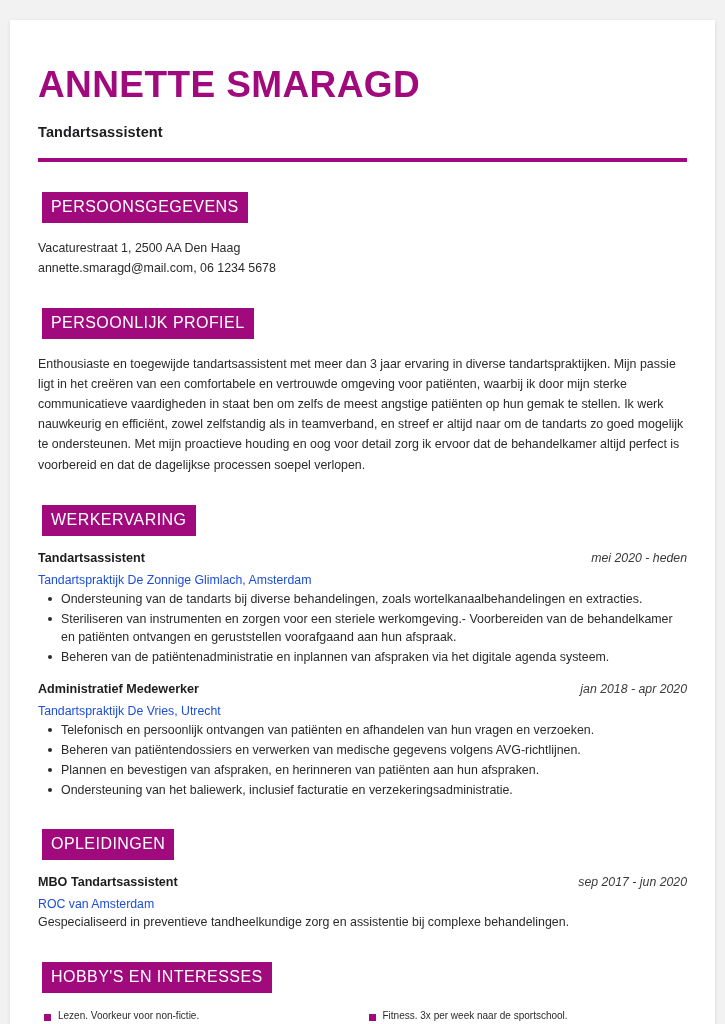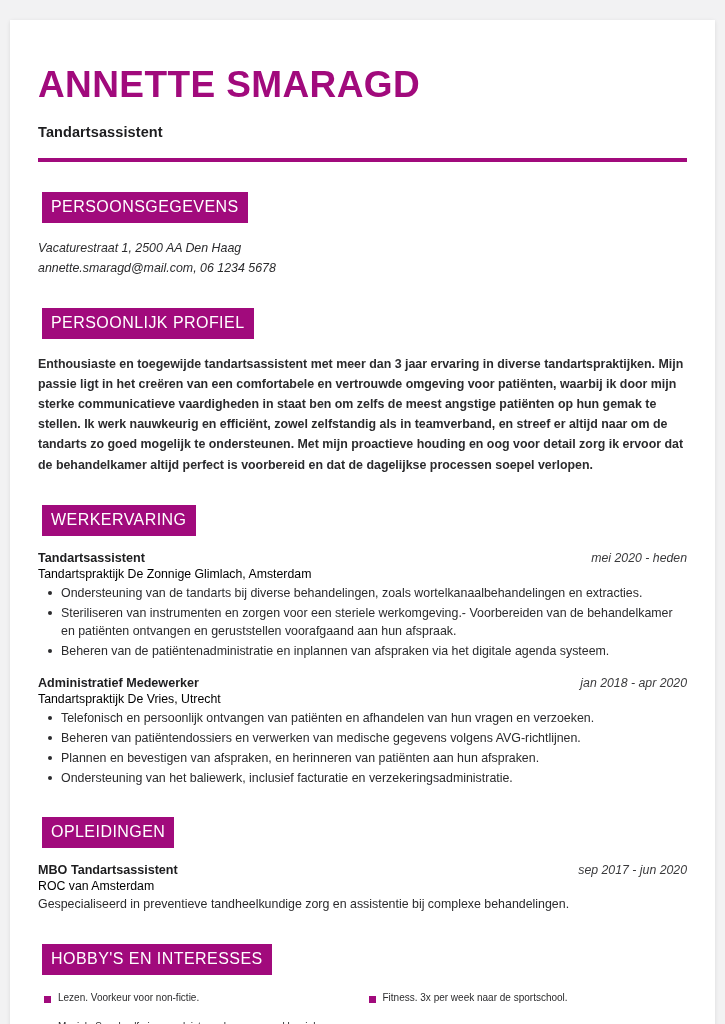--- a/index.html
+++ b/index.html
@@ -74,28 +74,26 @@
   .sec {
     margin-top: 26px;
   }
   .sec-body {
     margin-top: 11px;
   }
   .contact-line {
     font-size: 12.4px;
     line-height: 1.62;
     color: #2b2b2d;
-    font-style: italic;
   }
   .profile {
     font-size: 12.4px;
     line-height: 1.62;
     color: #2b2b2d;
     text-align: left;
-    font-weight: bold;
   }
 
   
   .entry {
     margin-top: 15px;
   }
   .entry:first-child {
     margin-top: 0;
   }
   .entry-head {
@@ -109,23 +107,23 @@
     color: #1d1d1f;
   }
   .entry-date {
     font-size: 12.3px;
     color: #3a3a3c;
     white-space: nowrap;
     padding-left: 12px;
     font-style: italic;
   }
   .entry-org {
-    margin-top: 2px;
+    margin-top: 8px;
     font-size: 12.3px;
-    color: #000000;
+    color: #1d4ed8;
   }
   .entry-desc {
     margin-top: 2px;
     font-size: 12.4px;
     line-height: 1.5;
     color: #2b2b2d;
   }
 
   ul.bullets {
     margin: 3px 0 0 0;

